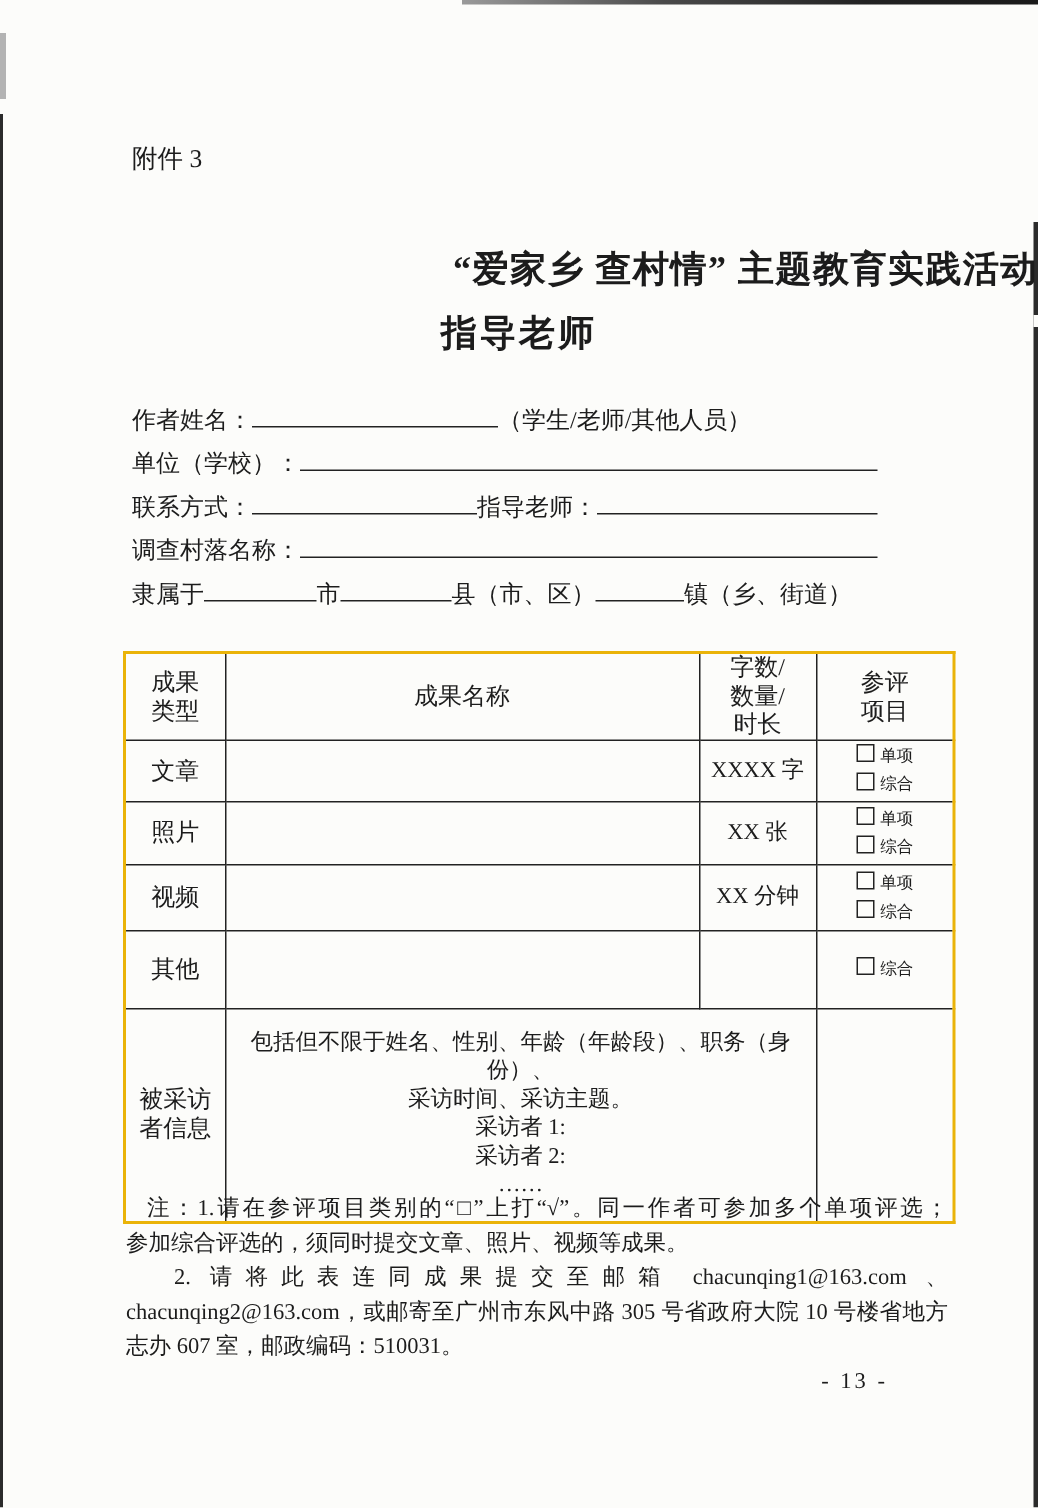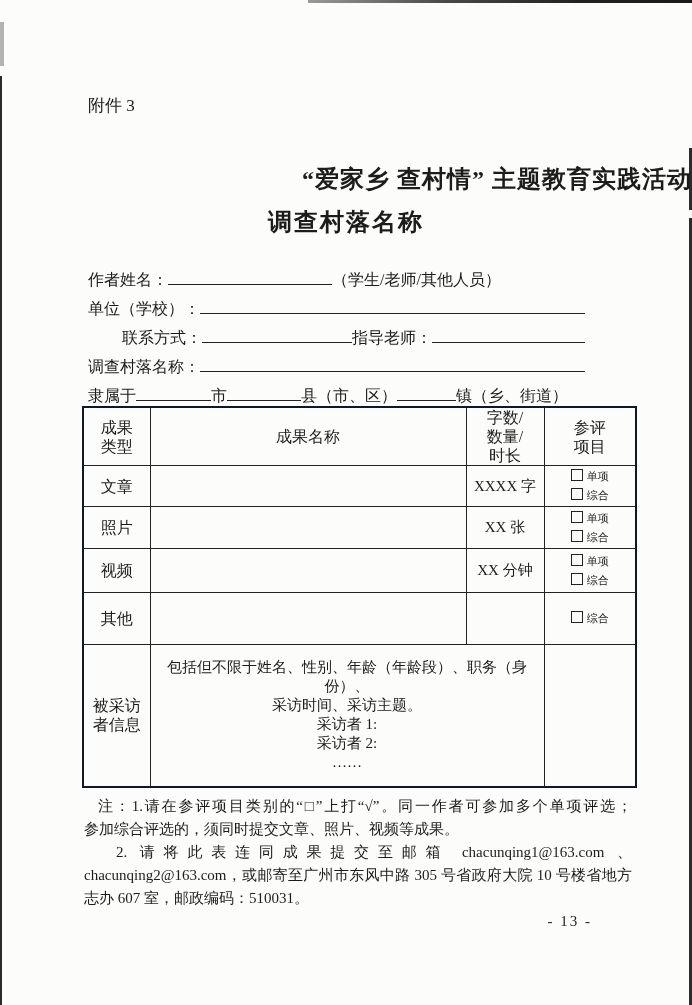--- a/index.html
+++ b/index.html
@@ -30,21 +30,21 @@
     font-size:16px;height:22px;}
   .fline .lab{white-space:nowrap;}
   .blank{border-bottom:1.5px solid #222;height:14px;margin-bottom:-2px;display:inline-block;}
   .fill{flex:1;}
 
   
   .tbl{position:absolute;left:82px;top:406px;border-collapse:collapse;
     table-layout:fixed;width:553px;font-size:16px;}
   .tbl td{border:1px solid #222;vertical-align:middle;text-align:center;
     padding:0;line-height:19px;}
-  .tbl{border:2px solid #0f172a;}
+  .tbl{border:2px solid #eab308;margin-top:28px;}
   .opts{text-align:left;padding-left:6px;font-size:11px;line-height:20px;}
   .opt{white-space:nowrap;}
   .cb{display:inline-block;width:10px;height:10px;border:1.5px solid #222;
     margin-right:4px;vertical-align:-1px;}
   .amt{font-size:15px;}
   .content-cell{vertical-align:top;text-align:left;padding:5px 10px;
     font-size:15px;line-height:22px;}
 
   
   .notes{position:absolute;left:84px;right:60px;top:795px;font-size:15px;}
@@ -63,34 +63,34 @@
 
   <div class="art-top"></div>
   <div class="art-left-smudge"></div>
   <div class="art-left"></div>
   <div class="art-right"></div>
   <div class="art-right-gap"></div>
 
   <div class="attachment">附件 3</div>
 
   <div class="title1">“爱家乡 查村情” 主题教育实践活动</div>
-  <div class="title2">调查村落名称</div>
+  <div class="title2">指导老师</div>
 
   <div class="fline" style="top:270px;">
     <span class="lab">作者姓名：</span>
     <span class="blank" style="width:164px;"></span>
     <span class="lab">（学生/老师/其他人员）</span>
   </div>
 
   <div class="fline" style="top:299px;right:107px;text-align:right;">
     <span class="lab">单位（学校）：</span>
     <span class="blank fill"></span>
   </div>
 
-  <div class="fline" style="top:328px;right:107px;margin-left:34px;">
+  <div class="fline" style="top:328px;right:107px;">
     <span class="lab">联系方式：</span>
     <span class="blank" style="width:150px;"></span>
     <span class="lab">指导老师：</span>
     <span class="blank fill"></span>
   </div>
 
   <div class="fline" style="top:357px;right:107px;justify-content:flex-end;">
     <span class="lab">调查村落名称：</span>
     <span class="blank fill"></span>
   </div>

